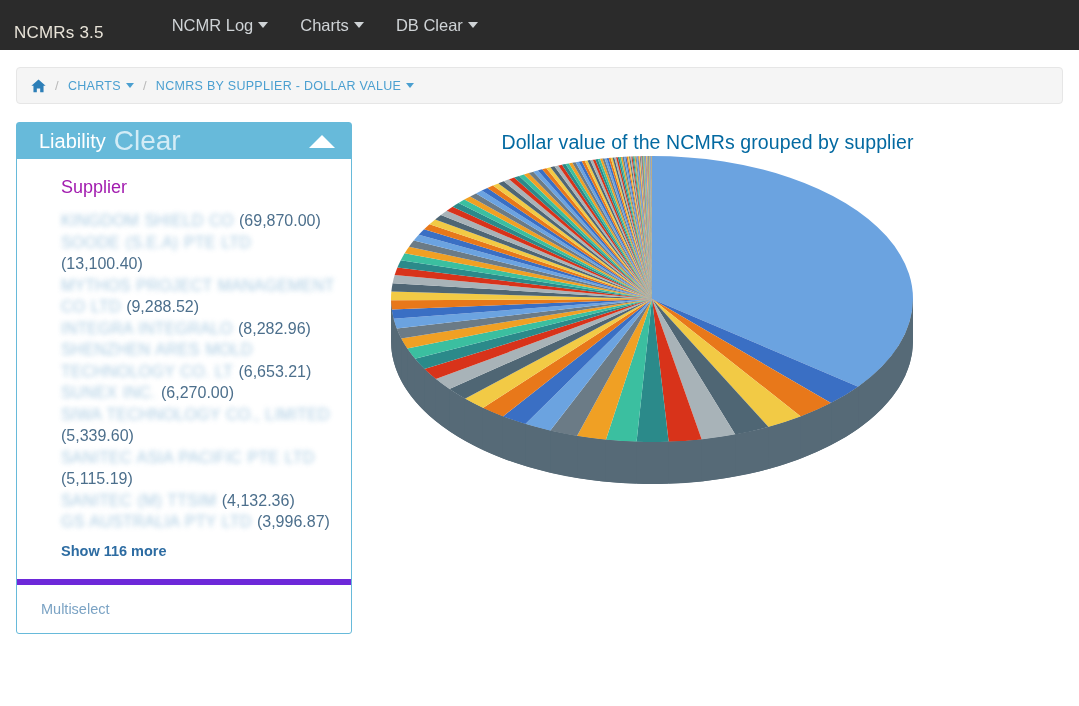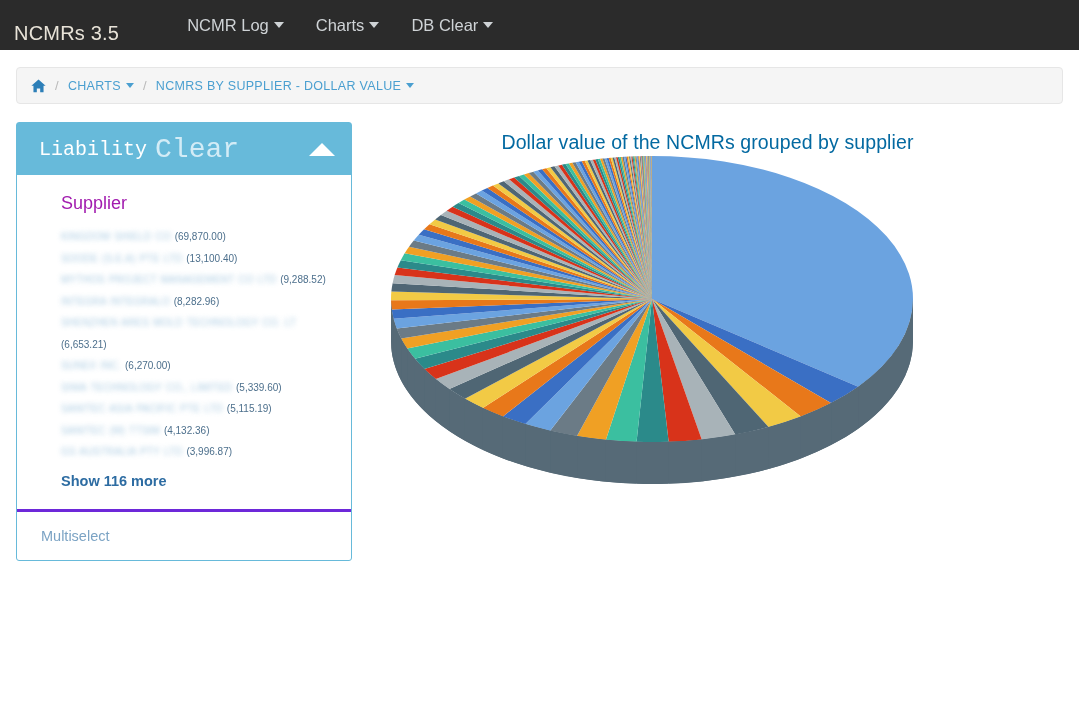--- a/index.html
+++ b/index.html
@@ -15,21 +15,21 @@
   
   .navbar {
     height: 50px;
     background: #2b2b2b;
     display: flex;
     align-items: center;
     padding: 0 0 0 14px;
   }
   .brand {
     color: #e8e3d8;
-    font-size: 20px;
+    font-size: 17px;
     font-weight: 400;
     letter-spacing: .2px;
     padding-right: 10px;
     text-decoration: none;
     line-height: 50px;
     margin-top: 16px;
   }
   .nav-links { display: flex; align-items: center; margin-left: 42px; }
   .nav-item {
     color: #cfd3d6;
@@ -83,26 +83,25 @@
   .right-col { flex: 1 1 auto; position: relative; }
 
   
   .panel {
     border: 1px solid #67bada;
     border-radius: 3px;
     background: #fff;
   }
   .panel-head {
     background: #67bada;
-    height: 52px;
+    height: 36px;
     display: flex;
     align-items: center;
     padding: 0 16px 0 22px;
     color: #ffffff;
-    font-family: Liberation Mono, monospace;
   }
   .panel-title { font-size: 20px; font-weight: 400; color: #ffffff; }
   .panel-clear {
     font-size: 28px;
     color: #d3ecf6;
     margin-left: 8px;
     cursor: pointer;
   }
   .panel-toggle {
     margin-left: auto;
@@ -113,21 +112,21 @@
     cursor: pointer;
   }
   .panel-body { padding: 16px 14px 8px 14px; }
   .field-label {
     font-size: 18px;
     color: #a21caf;
     margin: 2px 0 12px 30px;
   }
   .opt-list { margin: 0; padding: 0; list-style: none; }
   .opt {
-    font-size: 10px;
+    font-size: 16px;
     line-height: 21.5px;
     color: #3d7fb5;
     padding-left: 30px;
     cursor: pointer;
     word-spacing: 1px;
   }
   .opt-name {
     color: #9dc3dd;
     filter: blur(2.6px);
     opacity: .85;
@@ -135,21 +134,21 @@
   }
   .opt-val { color: #4c6f8c; }
   .show-more {
     font-size: 14.5px;
     font-weight: bold;
     color: #2d6ca2;
     padding: 10px 0 12px 30px;
     cursor: pointer;
   }
   .panel-foot {
-    border-top: 3px solid #6d28d9;
+    border-top: 6px solid #6d28d9;
     padding: 15px 0 15px 24px;
   }
   .multiselect {
     font-size: 14.5px;
     color: #7ba3c4;
     cursor: pointer;
   }
 
   
   .chart-title {

